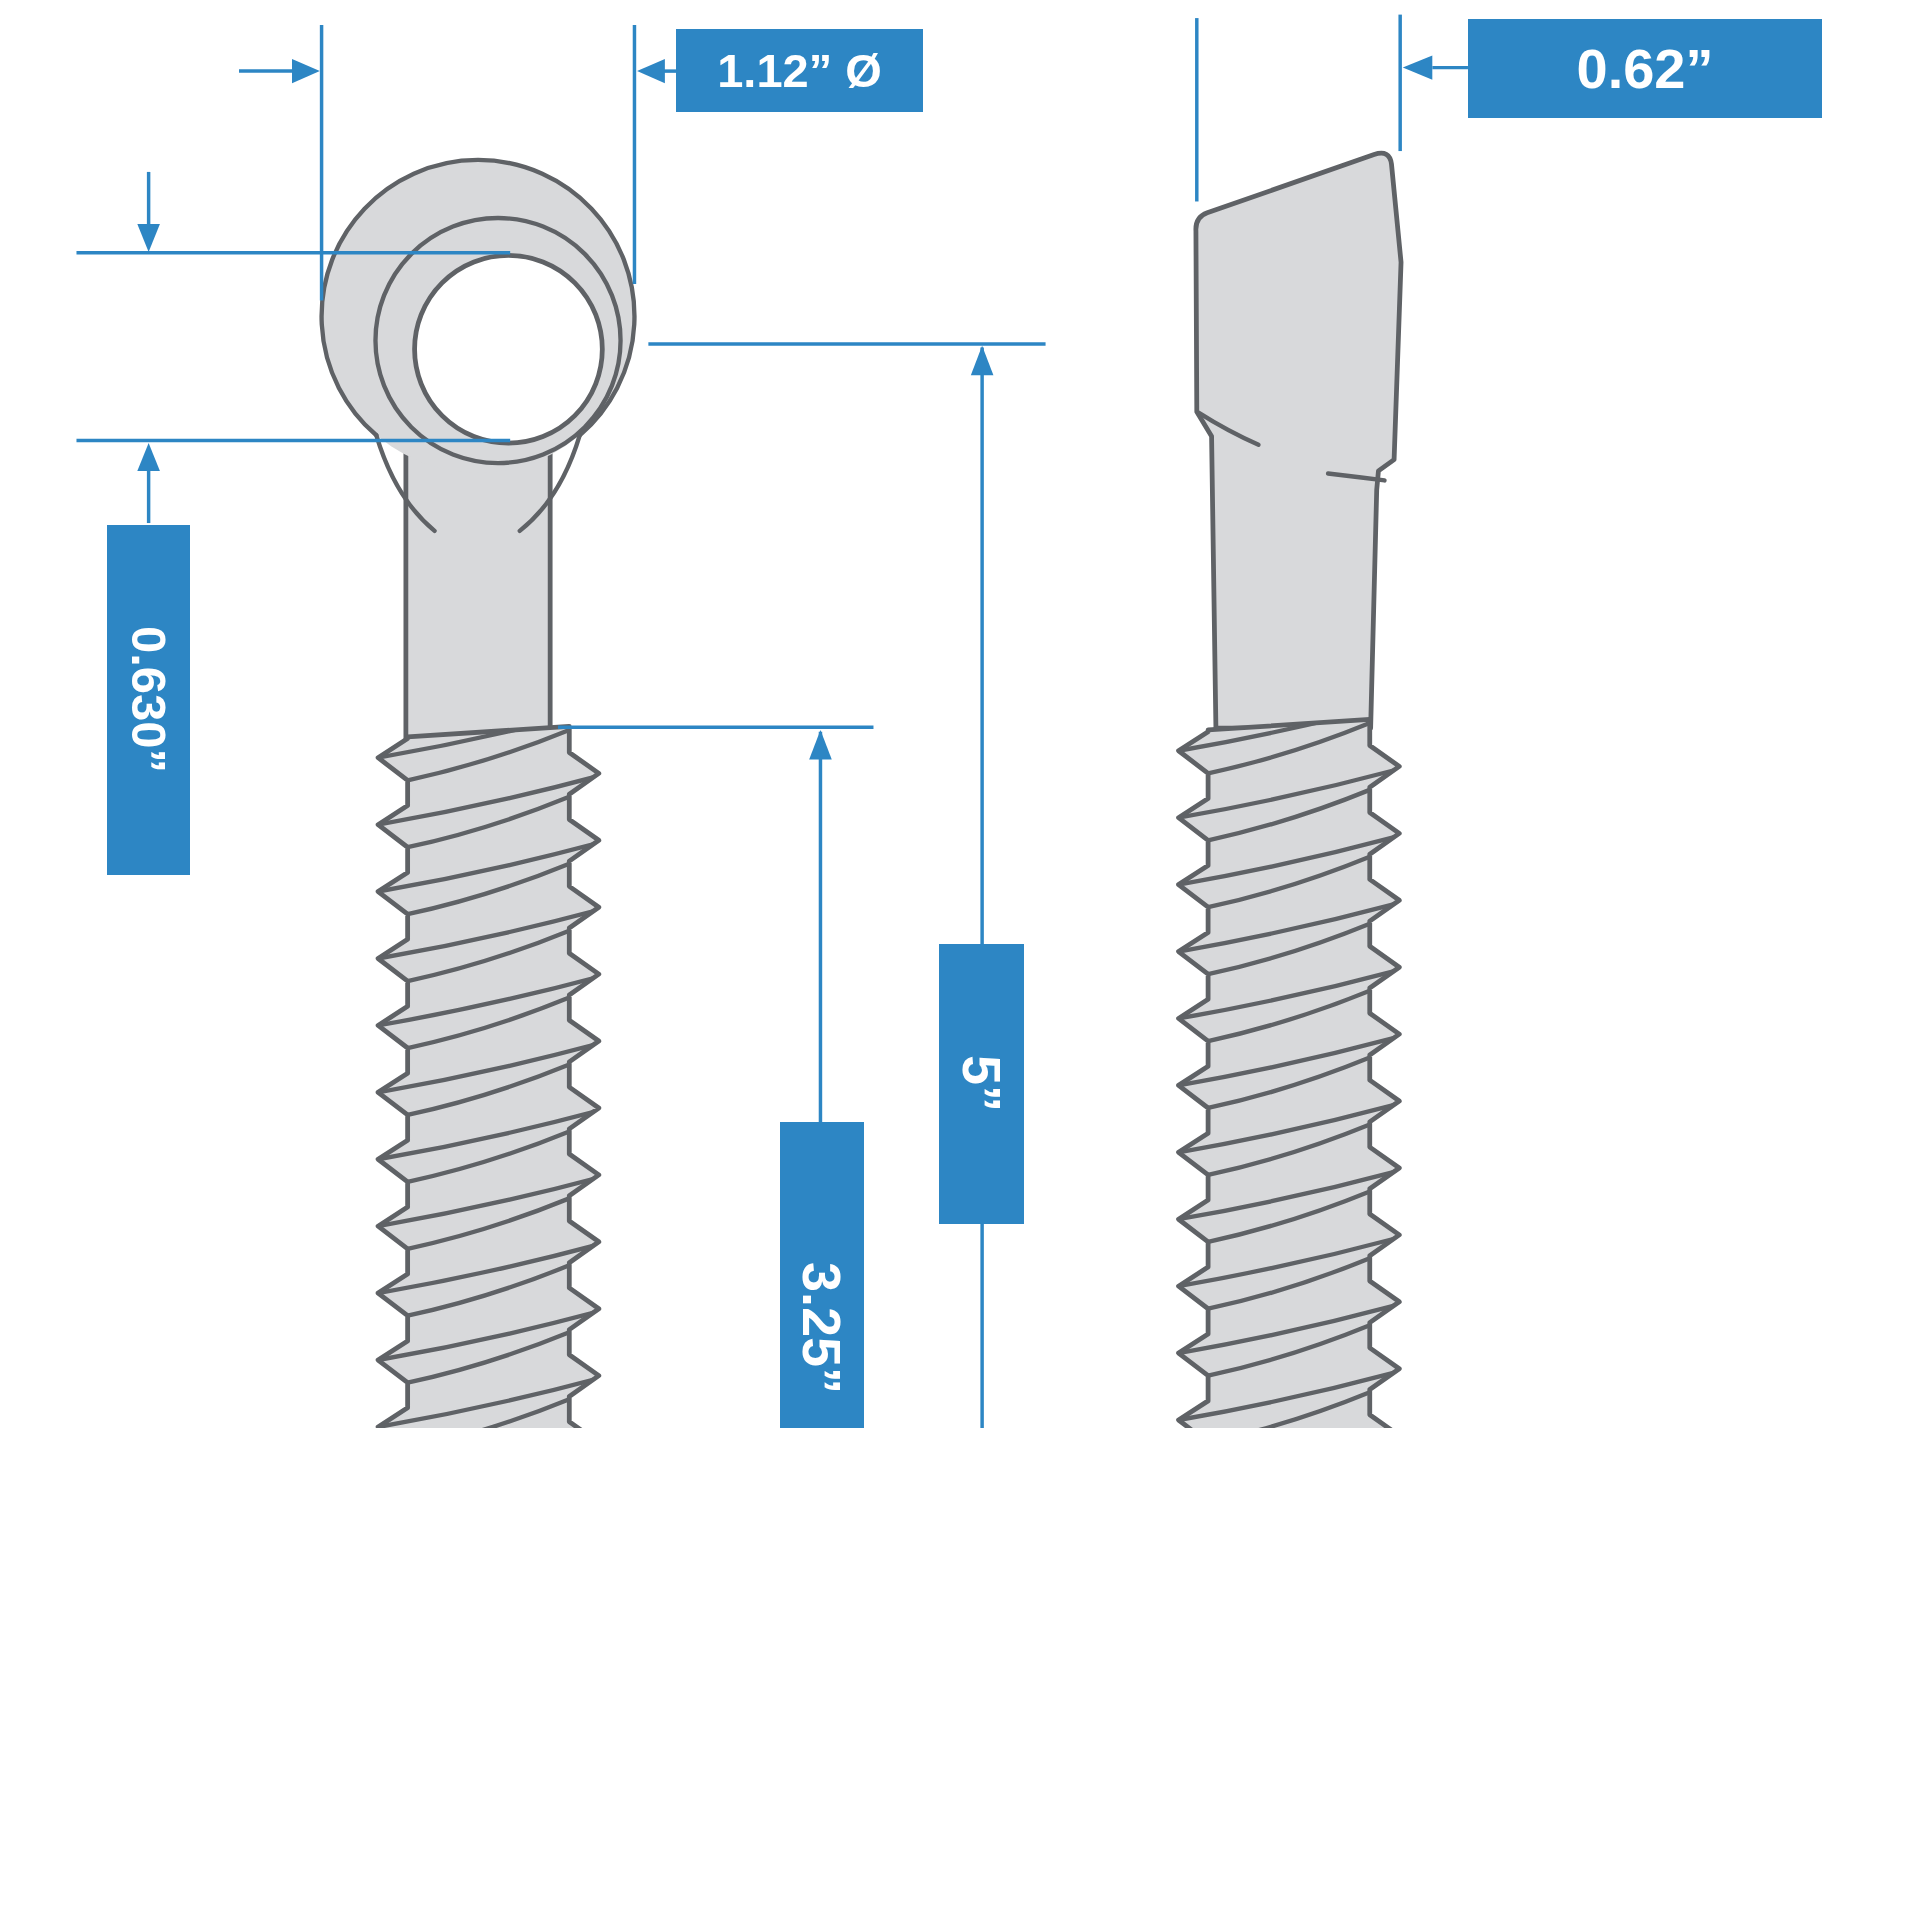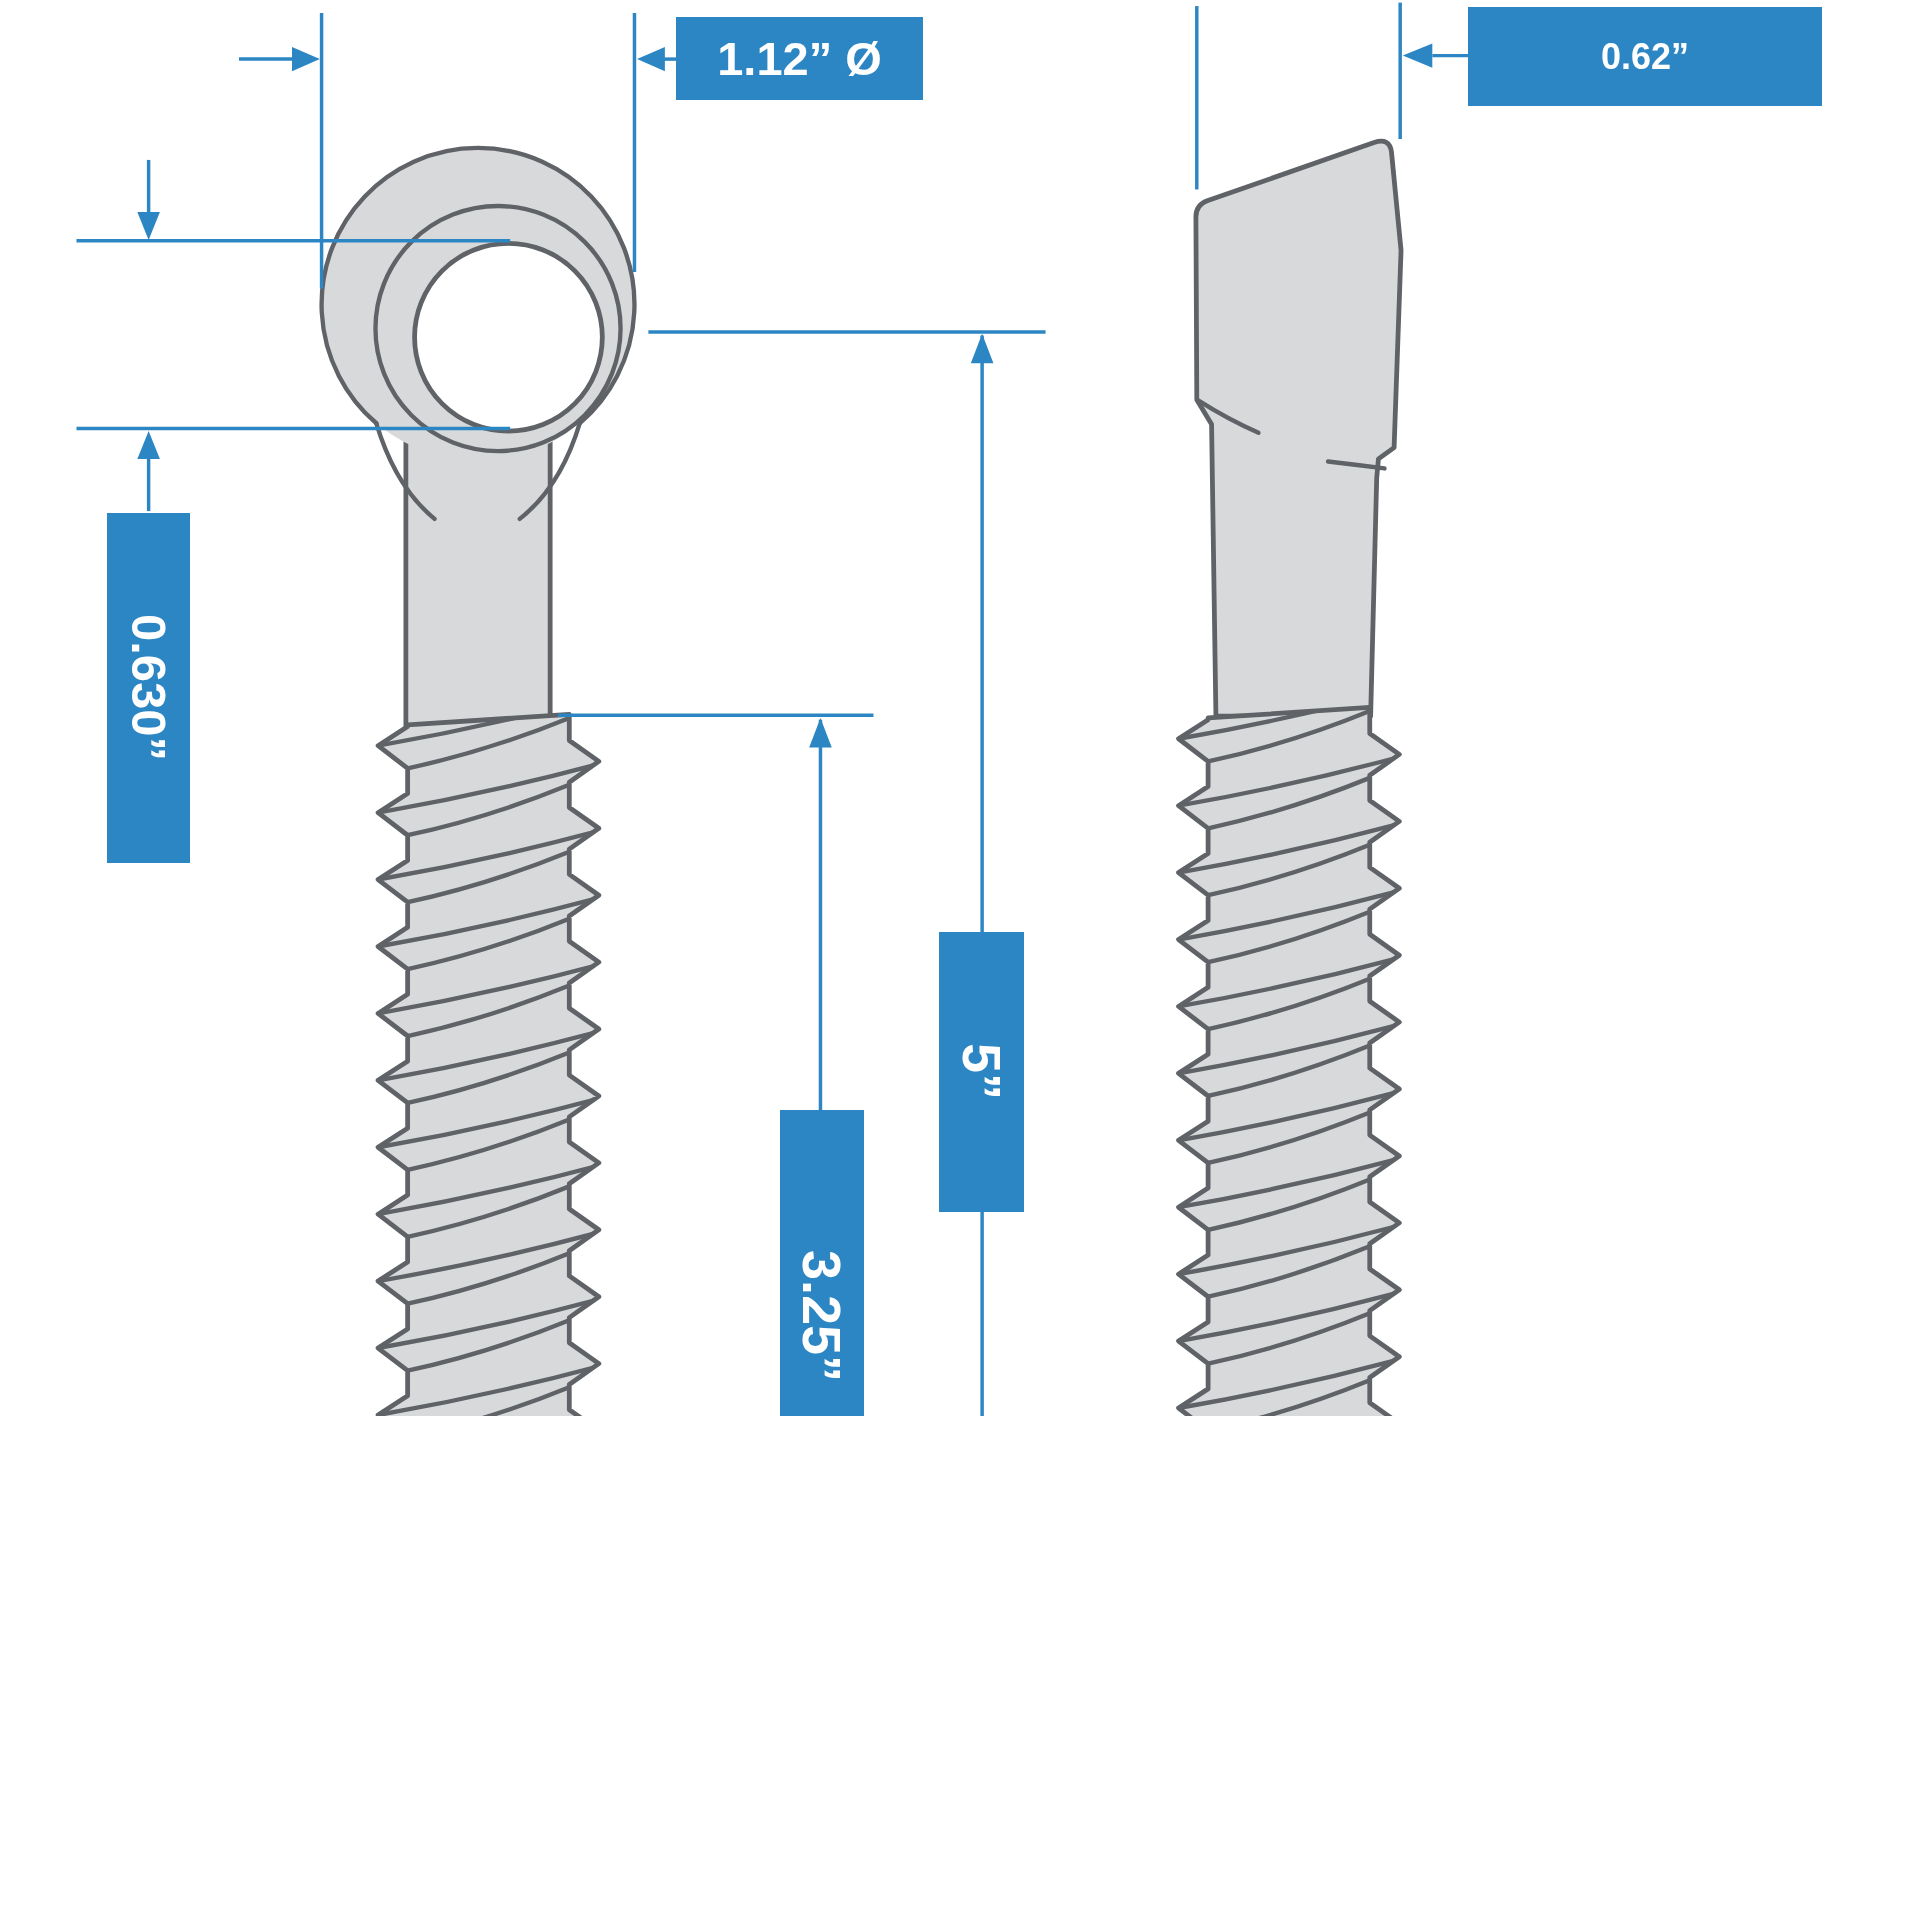--- a/index.html
+++ b/index.html
@@ -1,29 +1,29 @@
 <!DOCTYPE html>
 <html style="--blue: #2d86c4; --label-text: #ffffff; --part-fill: #d8d9db; --part-outline: #5f6266; --bg: #ffffff;font-size:14px"><head>
 <meta charset="utf-8">
 <style>
   html,body{margin:0;padding:0;background:#fff;}
   #stage{position:relative;width:1926px;height:1416px;background:var(--bg,#fff);overflow:hidden;
-         font-family:"Liberation Sans",sans-serif;}
+         font-family:"Liberation Sans",sans-serif;margin-top:12px;}
   #stage svg{position:absolute;left:0;top:0;}
   .part-fill{fill:var(--part-fill);stroke:var(--part-outline);stroke-width:5.5;stroke-linejoin:round;}
   .part-hole{fill:#ffffff;stroke:var(--part-outline);stroke-width:5.5;}
   .part-line{fill:none;stroke:var(--part-outline);stroke-width:5;stroke-linecap:round;stroke-linejoin:round;}
   .dim-stroke{stroke:var(--blue);stroke-width:4;fill:none;}
   .dim-fill{fill:var(--blue);stroke:none;}
   .dim-label{position:absolute;background:var(--blue);color:var(--label-text,#fff);
              display:flex;align-items:center;justify-content:center;font-weight:bold;
              font-family:"Liberation Sans",sans-serif;line-height:1;}
   .vert{writing-mode:vertical-rl;}
   #lbl-eye-od{left:676px;top:17.4px;width:247px;height:83px;font-size:47px;}
-  #lbl-side-w{left:1468px;top:7px;width:354px;height:99px;font-size:36px;}
+  #lbl-side-w{left:1468px;top:7px;width:354px;height:99px;font-size:56px;}
   #lbl-eye-id{left:107px;top:513px;width:83px;height:350px;font-size:49px;}
   #lbl-len{left:939px;top:932px;width:85px;height:280px;font-size:54px;}
   #lbl-thread{left:780px;top:1110px;width:84px;height:413px;font-size:54px;}
 </style>
 </head>
 <body>
 
 <div id="stage">
 
   <svg width="1926" height="1926" viewBox="0 0 2216 2216">

